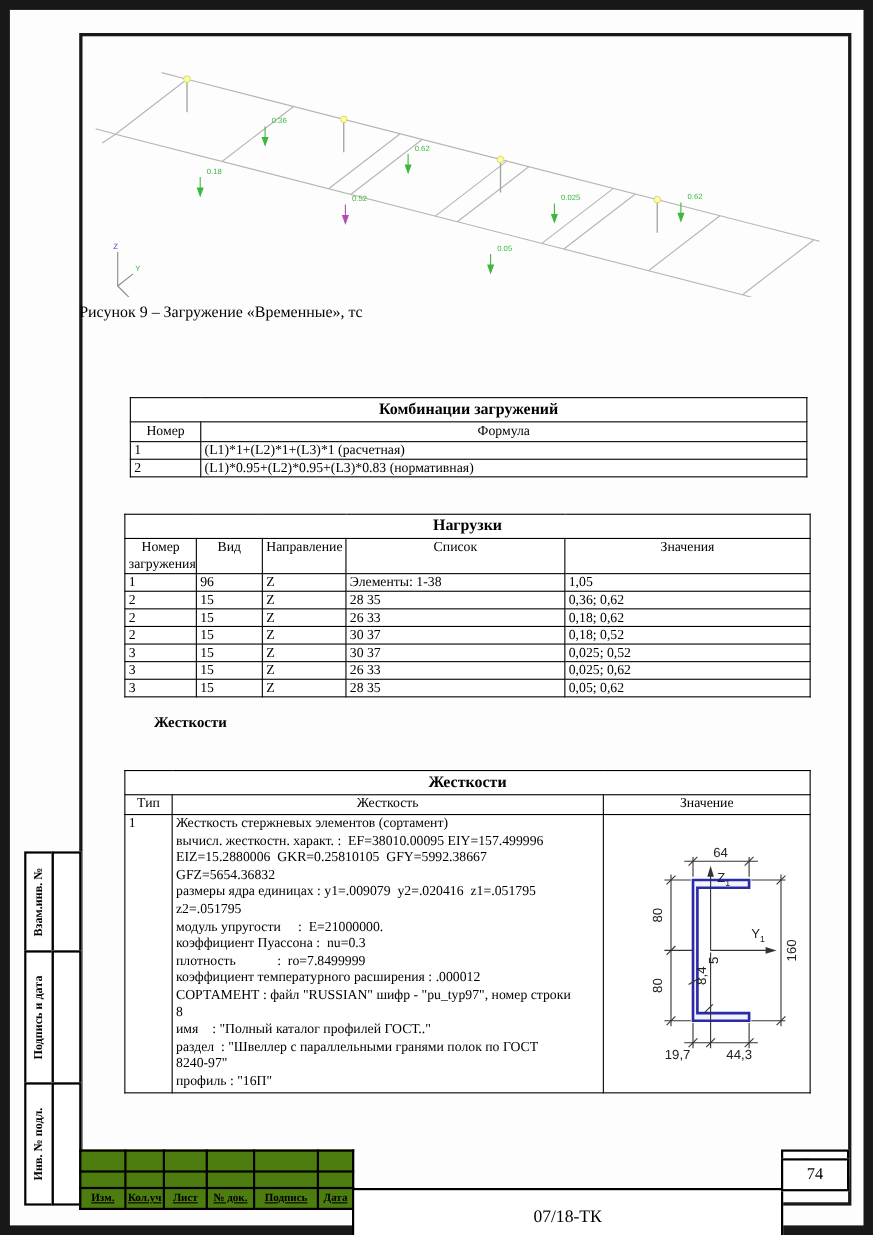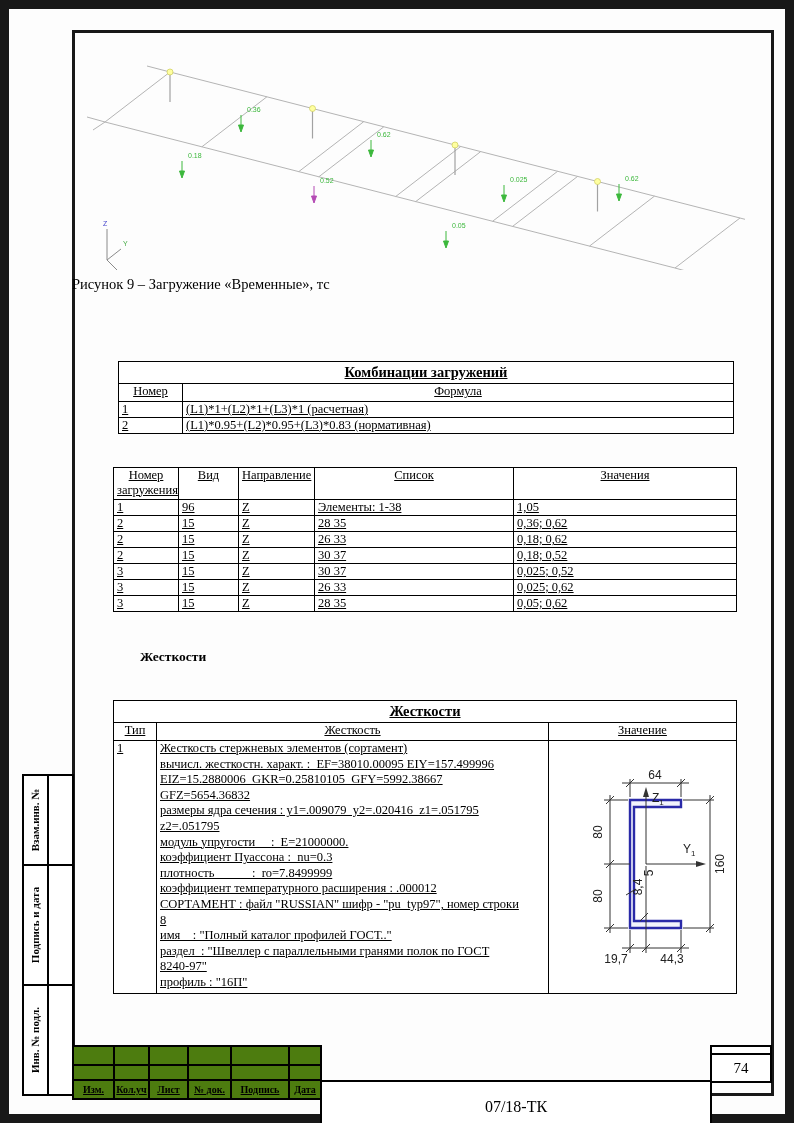--- a/index.html
+++ b/index.html
@@ -8,21 +8,21 @@
   .abs{position:absolute;}
   .page-border{left:0;top:0;width:794px;height:1123px;border:9px solid #181818;box-sizing:border-box;}
   .frame{left:72px;top:30px;width:702px;height:1066px;border:3px solid #181818;box-sizing:border-box;}
 
   
   .scell{border:2px solid #000;box-sizing:border-box;display:flex;align-items:center;justify-content:center;background:#fff;}
   .vlabel{transform:rotate(-90deg);white-space:nowrap;font-weight:bold;font-size:11px;}
 
   
   .gt{position:absolute;border-collapse:collapse;table-layout:fixed;background:#fff;}
-  .gt td{border:1.5px solid #000;font-size:12.5px;line-height:14.5px;padding:0 3px;vertical-align:top;overflow:hidden;text-decoration:underline;}
+  .gt td{border:1.5px solid #000;font-size:12.5px;line-height:14.5px;padding:0 3px;vertical-align:top;overflow:hidden;}
   .gt .tt{font-weight:bold;font-size:14.5px;text-align:center;vertical-align:middle;height:21px;line-height:19px;}
   .gt .hc{text-align:center;}
   .stx div{white-space:pre;font-size:12.5px;line-height:15.6px;}
 
   .caption{left:72px;top:276px;width:702px;font-size:14.5px;}
   .intro{left:140px;top:649px;font-size:12.5px;line-height:15.5px;}
   .intro .h{font-weight:bold;font-size:13.5px;}
 
   
   .tbbox{border:2px solid #000;box-sizing:border-box;display:flex;align-items:center;justify-content:center;background:#fff;}
@@ -131,20 +131,23 @@
 
 <table class="gt" style="left:113px;top:467px;width:624px;">
   <colgroup>
       <col style="width:65px">
       <col style="width:60px">
       <col style="width:76px">
       <col style="width:199px">
       <col>
     </colgroup>
   <tbody>
+      <tr>
+    <td class="tt" colspan="5">Нагрузки</td>
+  </tr>
   <tr>
     <td class="hc" style="height:31px">Номер загружения</td>
     <td class="hc">Вид</td>
     <td class="hc">Направление</td>
     <td class="hc">Список</td>
     <td class="hc">Значения</td>
   </tr>
   <tr>
     <td style="height:15px">1</td>
     <td>96</td>
@@ -216,21 +219,21 @@
     <td class="hc">Жесткость</td>
     <td class="hc">Значение</td>
   </tr>
   <tr>
     <td style="height:252px">1</td>
     <td class="stx">
       <div>Жесткость стержневых элементов (сортамент)</div>
       <div>вычисл. жесткостн. характ. :  EF=38010.00095 EIY=157.499996</div>
       <div>EIZ=15.2880006  GKR=0.25810105  GFY=5992.38667</div>
       <div>GFZ=5654.36832</div>
-      <div>размеры ядра сечения : y1=.009079  y2=.020416  z1=.051795</div>
+      <div>размеры ядра единицах : y1=.009079  y2=.020416  z1=.051795</div>
       <div>z2=.051795</div>
       <div>модуль упругости     :  E=21000000.</div>
       <div>коэффициент Пуассона :  nu=0.3</div>
       <div>плотность            :  ro=7.8499999</div>
       <div>коэффициент температурного расширения : .000012</div>
       <div>СОРТАМЕНТ : файл "RUSSIAN" шифр - "pu_typ97", номер строки</div>
       <div>8</div>
       <div>имя    : "Полный каталог профилей ГОСТ.."</div>
       <div>раздел  : "Швеллер с параллельными гранями полок по ГОСТ</div>
       <div>8240-97"</div>

